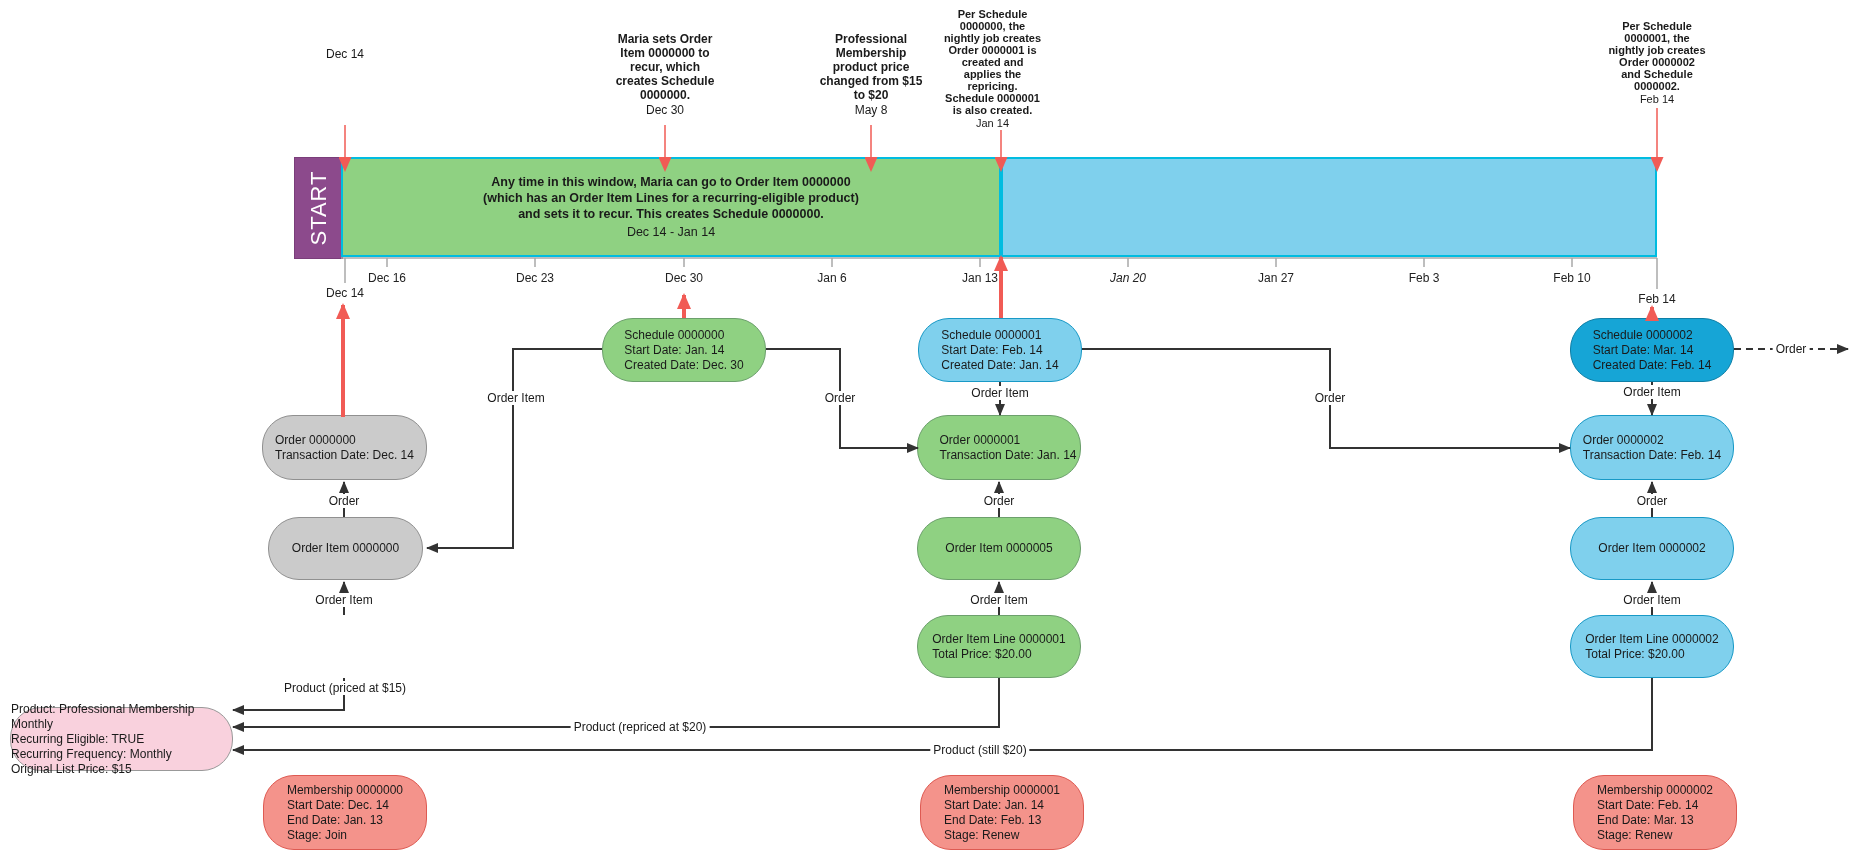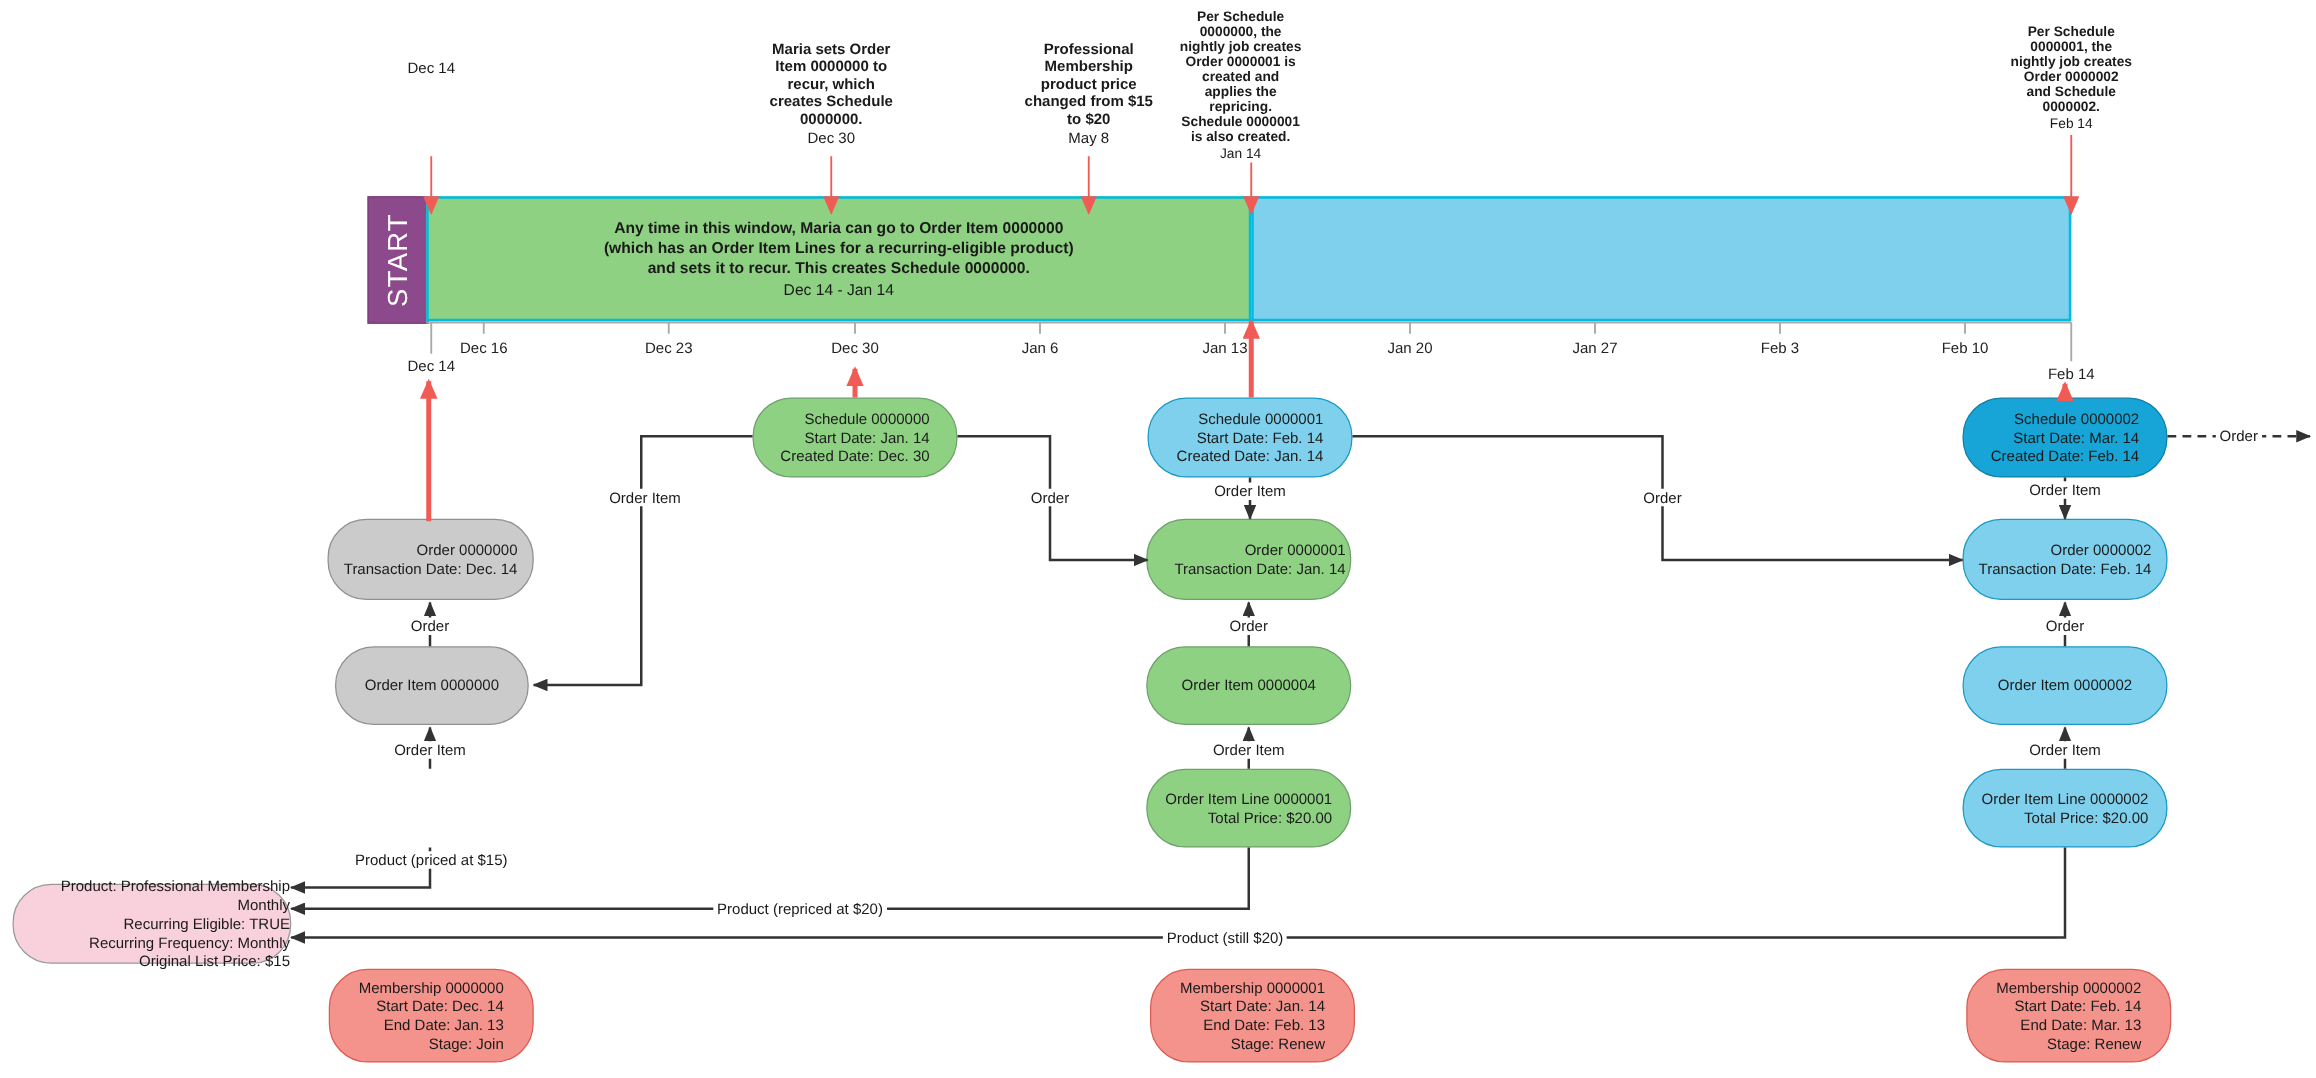--- a/index.html
+++ b/index.html
@@ -23,21 +23,21 @@
   .ann-text{font-weight:bold;font-size:12px;line-height:14px;white-space:pre-line;}
   .ann.small .ann-text{font-size:11px;line-height:12px;}
   .ann-date{font-weight:normal;font-size:12px;line-height:14px;margin-top:1px;}
   .ann.small .ann-date{font-size:11px;line-height:12px;}
 
   
   .tick-label{position:absolute;width:80px;text-align:center;font-size:12px;color:#222;}
 
   
   .box{position:absolute;box-sizing:border-box;display:flex;align-items:center;justify-content:center;
-       text-align:right;font-size:12px;line-height:15px;white-space:pre-line;border-radius:31px;}
+       text-align:left;font-size:12px;line-height:15px;white-space:pre-line;border-radius:31px;}
   .gray   {background:var(--graybox);border:1.5px solid #909090;}
   .greenb {background:var(--green);border:1.5px solid #6CA06C;}
   .blueb  {background:var(--blue);border:1.5px solid #1899C6;}
   .dblueb {background:var(--dblue);border:1.5px solid #0E7FA6;}
   .pinkb  {background:var(--pink);border:1.5px solid #999999;}
   .salmonb{background:var(--salmon);border:1.5px solid #DE5A52;}
 
   
   .chip{position:absolute;transform:translate(-50%,-50%);background:#fff;padding:0 3px;font-size:12px;white-space:nowrap;}
 </style>
@@ -110,21 +110,21 @@
 Created Date: Feb. 14</div>
 
   <div class="box gray" style="left:262px;top:415px;width:165px;height:65px;">Order 0000000
 Transaction Date: Dec. 14</div>
   <div class="box greenb" style="left:917px;top:415px;width:164px;height:65px;padding-left:18px;">Order 0000001
 Transaction Date: Jan. 14</div>
   <div class="box blueb" style="left:1570px;top:415px;width:164px;height:65px;">Order 0000002
 Transaction Date: Feb. 14</div>
 
   <div class="box gray" style="left:248px;top:517px;width:155px;height:63px;margin-left:20px;">Order Item 0000000</div>
-  <div class="box greenb" style="left:917px;top:517px;width:164px;height:63px;">Order Item 0000004</div>
+  <div class="box greenb" style="left:917px;top:517px;width:164px;height:63px;">Order Item 0000005</div>
   <div class="box blueb" style="left:1570px;top:517px;width:164px;height:63px;">Order Item 0000002</div>
 
   <div class="box greenb" style="left:917px;top:615px;width:164px;height:63px;">Order Item Line 0000001
 Total Price: $20.00</div>
   <div class="box blueb" style="left:1570px;top:615px;width:164px;height:63px;">Order Item Line 0000002
 Total Price: $20.00</div>
 
   <div class="box pinkb" style="left:10px;top:707px;width:223px;height:64px;">Product: Professional Membership Monthly
 Recurring Eligible: TRUE
 Recurring Frequency: Monthly
@@ -201,21 +201,21 @@
       <path d="M1657,108 V170" stroke-width="1.5" marker-end="url(#mP)"></path>
     </g>
   </svg>
 
   <div class="tick-label" style="left:305px;top:286px;">Dec 14</div>
   <div class="tick-label" style="left:347px;top:271px;">Dec 16</div>
   <div class="tick-label" style="left:495px;top:271px;">Dec 23</div>
   <div class="tick-label" style="left:644px;top:271px;">Dec 30</div>
   <div class="tick-label" style="left:792px;top:271px;">Jan 6</div>
   <div class="tick-label" style="left:940px;top:271px;">Jan 13</div>
-  <div class="tick-label" style="left:1088px;top:271px;">Jan 20</div>
+  <div class="tick-label" style="left:1088px;top:271px;font-style:italic;">Jan 20</div>
   <div class="tick-label" style="left:1236px;top:271px;">Jan 27</div>
   <div class="tick-label" style="left:1384px;top:271px;">Feb 3</div>
   <div class="tick-label" style="left:1532px;top:271px;">Feb 10</div>
   <div class="tick-label" style="left:1617px;top:292px;">Feb 14</div>
 
   <div class="chip" style="left:516px;top:398px;">Order Item</div>
   <div class="chip" style="left:840px;top:398px;">Order</div>
   <div class="chip" style="left:1000px;top:393px;">Order Item</div>
   <div class="chip" style="left:1330px;top:398px;">Order</div>
   <div class="chip" style="left:1652px;top:392px;">Order Item</div>

